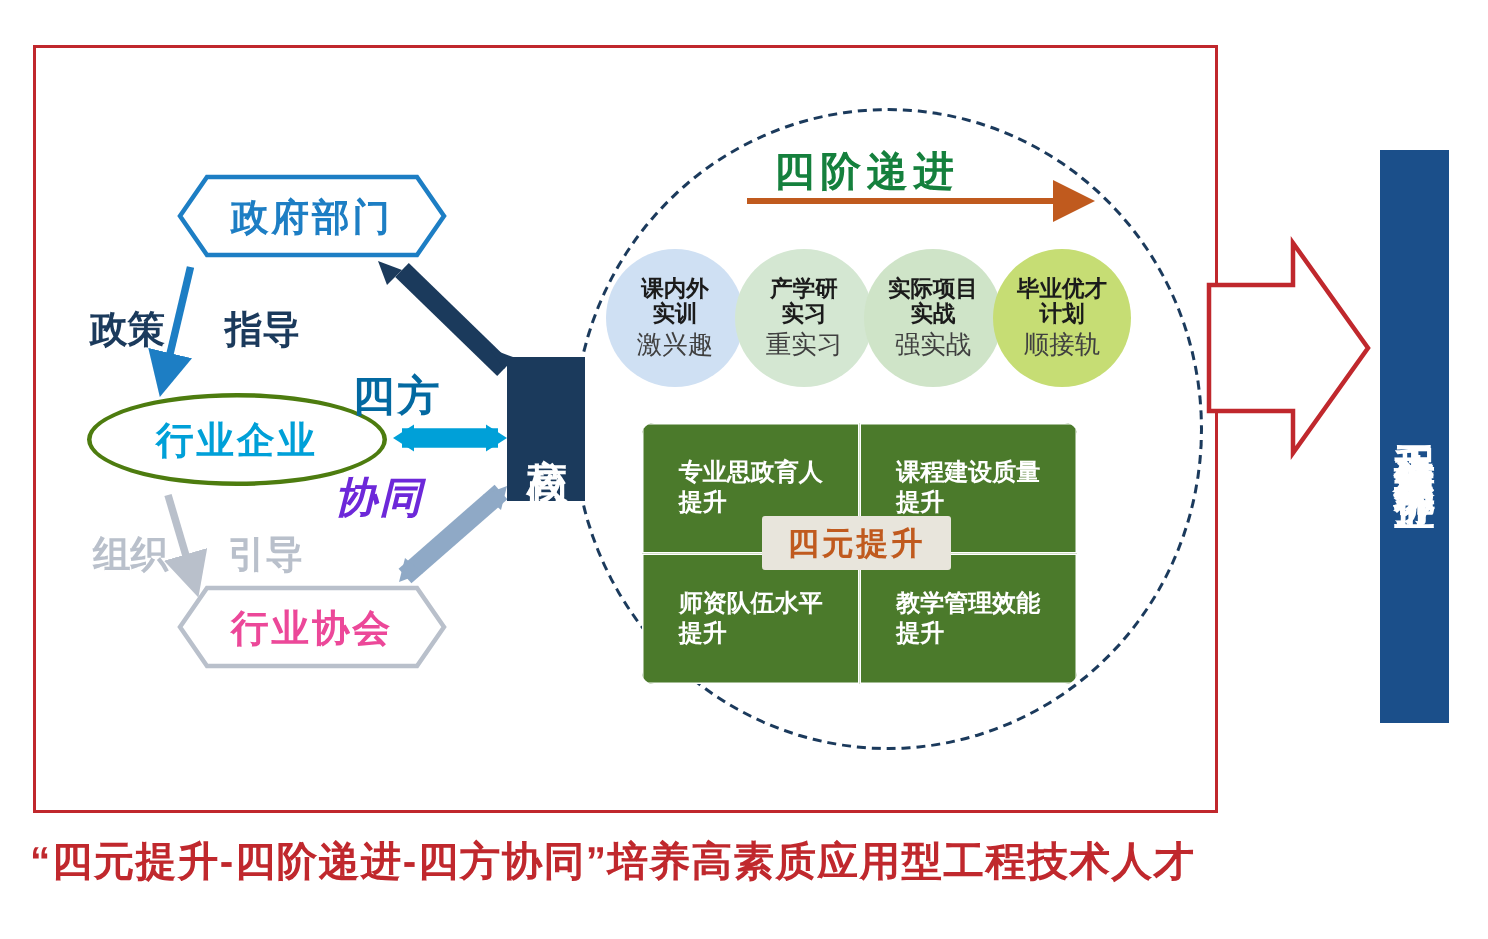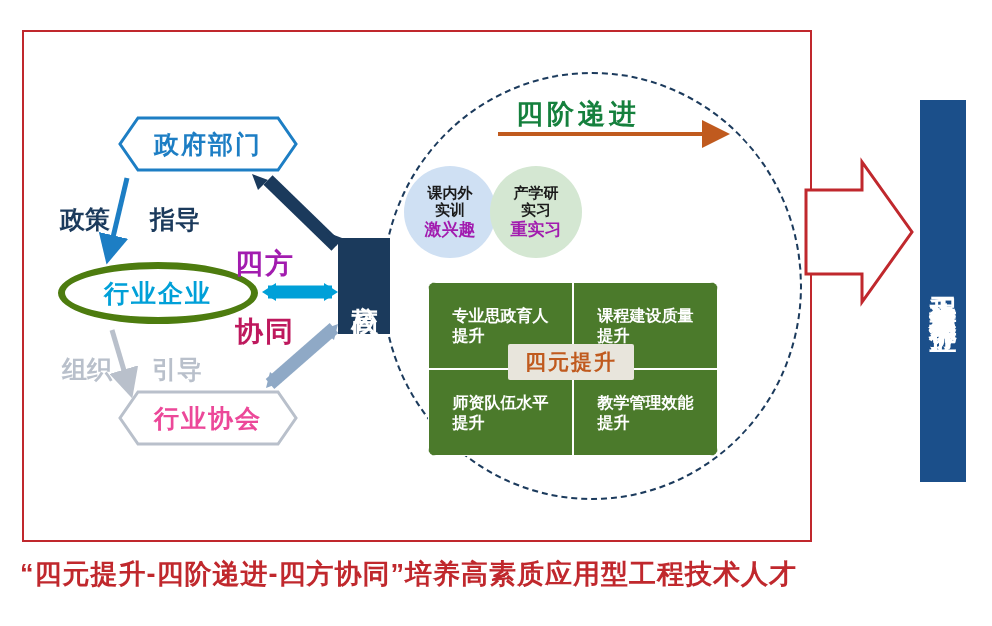--- a/index.html
+++ b/index.html
@@ -73,21 +73,21 @@
   }
   #gov-hex .hex-label { color: #1d7ec4; }
   #assoc-hex .hex-label { color: #ec4899; }
 
   
   #industry-ellipse {
     left: 58px;
     top: 262px;
     width: 200px;
     height: 62px;
-    border: 7px solid #4d7c0f;
+    border: 3px solid #4d7c0f;
     border-radius: 50%;
     box-sizing: border-box;
     display: flex;
     align-items: center;
     justify-content: center;
   }
   #industry-ellipse .lbl {
     color: #00a0d8;
     font-size: 25px;
     font-weight: bold;
@@ -122,22 +122,22 @@
     font-size: 25px;
     font-weight: bold;
     white-space: nowrap;
     margin-top: 17px;
   }
   #lbl-policy   { left: 60px;  top: 186px; color: #1b3a5c; }
   #lbl-guide    { left: 150px; top: 186px; color: #1b3a5c; }
   #lbl-organize { left: 62px;  top: 336px; color: #b9c0cb; }
   #lbl-lead     { left: 152px; top: 336px; color: #b9c0cb; }
 
-  #lbl-fourway { left: 235px; top: 228px; color: #a21caf; font-size: 28px; letter-spacing: 2px;}
-  #lbl-synergy { left: 235px; top: 296px; color: #be185d; font-size: 28px; letter-spacing: 2px;}
+  #lbl-fourway { left: 235px; top: 228px; color: #0369a1; font-size: 28px; letter-spacing: 2px;}
+  #lbl-synergy { left: 223px; top: 296px; color: #6d28d9; font-size: 28px; letter-spacing: 2px; font-style: italic;}
 
   
   #four-stage-title {
     left: 516px;
     top: 96px;
     color: #15803d;
     font-size: 27px;
     font-weight: bold;
     letter-spacing: 4px;
   }
@@ -157,22 +157,22 @@
   }
   .circ .top-txt {
     font-size: 15px;
     font-weight: bold;
     color: #1b1b1b;
     line-height: 1.15;
     text-align: center;
   }
   .circ .bot-txt {
     font-size: 17px;
-    font-weight: bold;
-    color: #a21caf;
+    font-weight: normal;
+    color: #404040;
     line-height: 1.15;
     margin-top: 2px;
     text-align: center;
   }
   #circ-1 { left: 404px; background: #cfe0f3; }
   #circ-2 { left: 490px; background: #d4e7d2; }
   #circ-3 { left: 576px; background: #cfe4c8; }
   #circ-4 { left: 662px; background: #c6dd74; }
 
   
@@ -351,20 +351,28 @@
   <div class="abs" id="four-stage-title">四阶递进</div>
 
   <div class="circ" id="circ-1">
     <div class="top-txt">课内外<br>实训</div>
     <div class="bot-txt">激兴趣</div>
   </div>
   <div class="circ" id="circ-2">
     <div class="top-txt">产学研<br>实习</div>
     <div class="bot-txt">重实习</div>
   </div>
+  <div class="circ" id="circ-3">
+    <div class="top-txt">实际项目<br>实战</div>
+    <div class="bot-txt">强实战</div>
+  </div>
+  <div class="circ" id="circ-4">
+    <div class="top-txt">毕业优才<br>计划</div>
+    <div class="bot-txt">顺接轨</div>
+  </div>
 
   <div class="abs" id="matrix">
     <div class="cell">专业思政育人<br>提升</div>
     <div class="cell">课程建设质量<br>提升</div>
     <div class="cell">师资队伍水平<br>提升</div>
     <div class="cell">教学管理效能<br>提升</div>
   </div>
   <div class="abs" id="matrix-center">四元提升</div>
 
 

